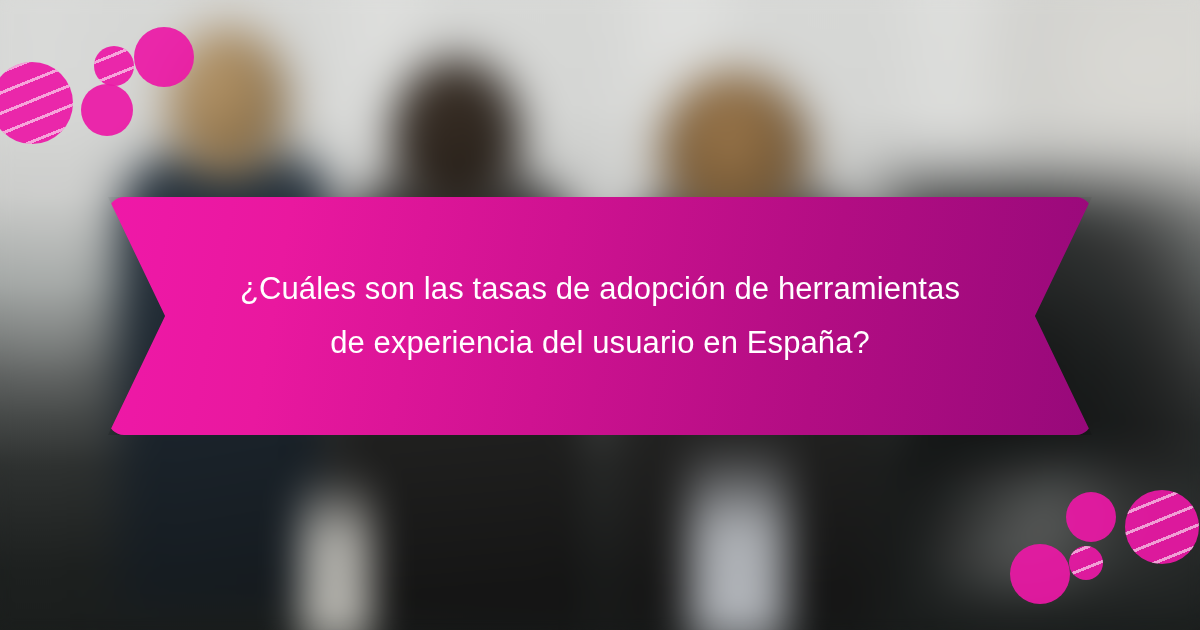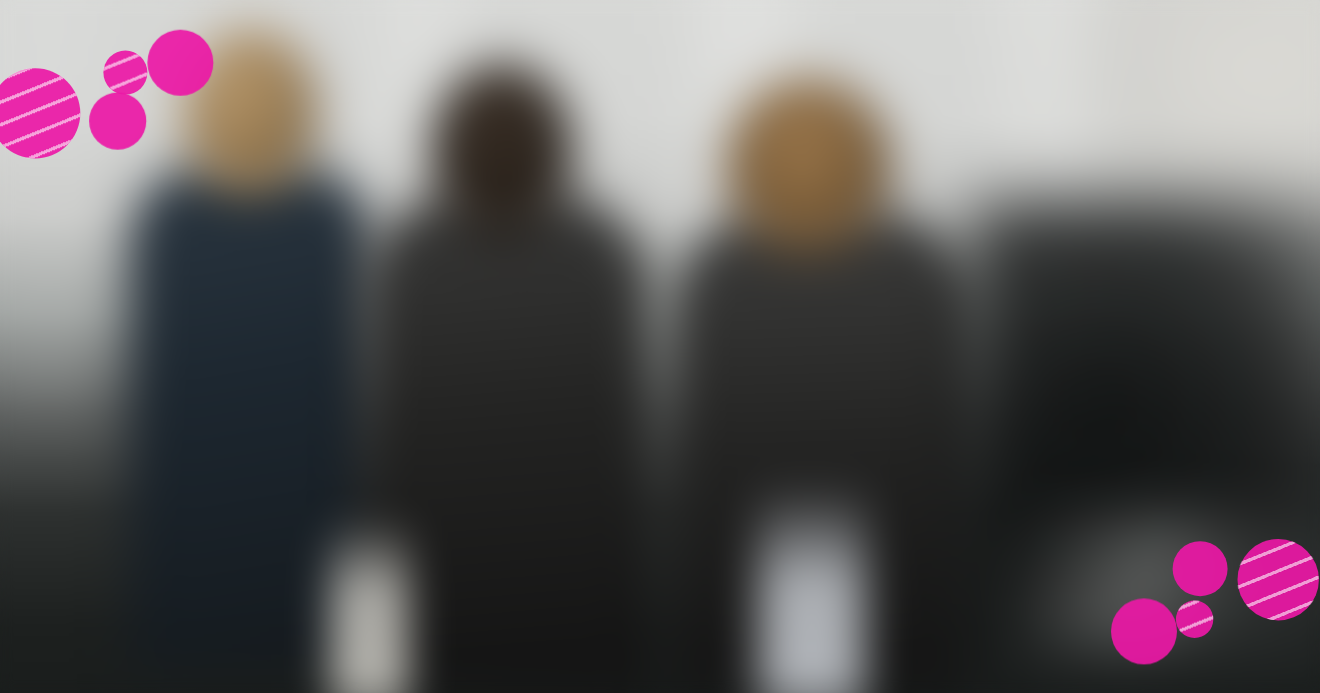--- a/index.html
+++ b/index.html
@@ -206,14 +206,22 @@
         <div class="dot" style="left: 134px; top: 27px; width: 60px; height: 60px; --dotcolor: rgba(236,24,166,0.92);"></div>
       </div>
     <div>
         <div class="dot striped" style="left: 1125px; top: 490px; width: 74px; height: 74px; --dotcolor: rgba(236,24,166,0.92);"></div>
         <div class="dot" style="left: 1066px; top: 492px; width: 50px; height: 50px; --dotcolor: rgba(236,24,166,0.92);"></div>
         <div class="dot striped" style="left: 1069px; top: 546px; width: 34px; height: 34px; --dotcolor: rgba(236,24,166,0.92);"></div>
         <div class="dot" style="left: 1010px; top: 544px; width: 60px; height: 60px; --dotcolor: rgba(236,24,166,0.92);"></div>
       </div>
   </div>
 
+  <div class="ribbon">
+    <div class="ribbon-inner">
+      <div class="headline">
+        <span class="line">¿Cuáles son las tasas de adopción de herramientas</span>
+        <span class="line">de experiencia del usuario en España?</span>
+      </div>
+    </div>
+  </div>
 
 </div>
 
 </body></html>

